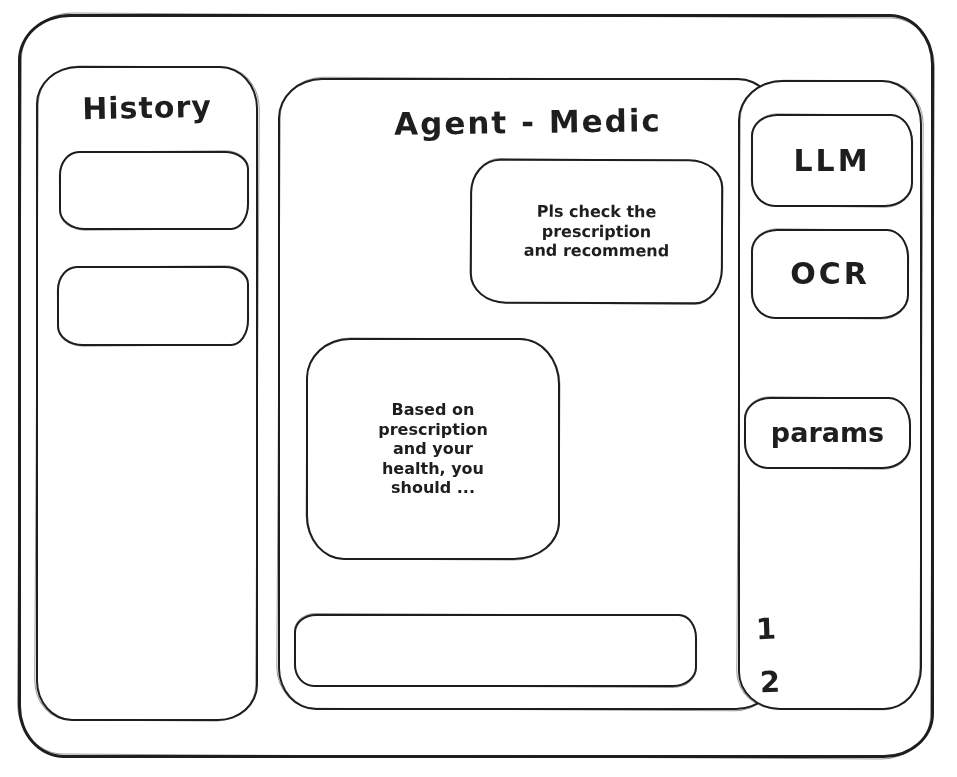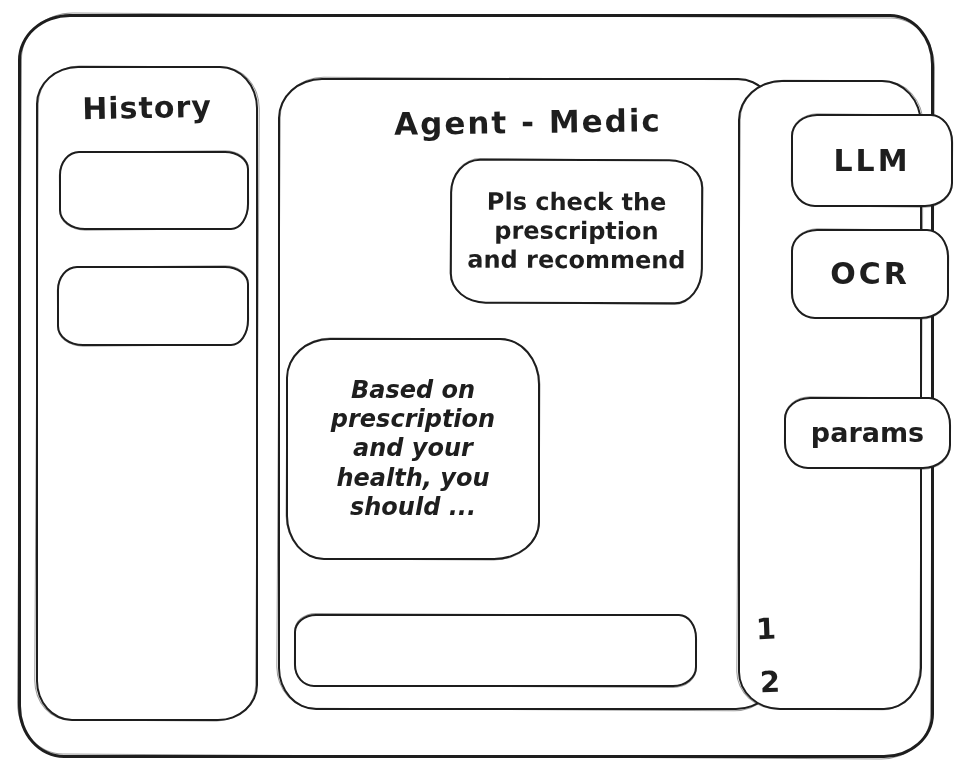--- a/index.html
+++ b/index.html
@@ -76,28 +76,29 @@
     font-size:31px;
     font-weight:bold;
     letter-spacing:2px;
     transform:rotate(-0.8deg);
   }
   .bubble{
     display:flex;
     align-items:center;
     justify-content:center;
     text-align:center;
-    font-size:24px;
+    font-size:16px;
     font-weight:bold;
     line-height:1.22;
     white-space:pre-line;
     border-radius:30px 34px 28px 36px / 34px 28px 36px 30px;
+    margin-left:20px;
   }
   .bubble.user{left:170px;top:79px;width:253px;height:145px;transform:rotate(0.2deg);}
-  .bubble.agent{left:6px;top:258px;width:254px;height:222px;border-radius:44px 40px 46px 38px / 40px 46px 38px 44px;font-style:italic;}
+  .bubble.agent{left:6px;top:258px;width:254px;height:222px;border-radius:44px 40px 46px 38px / 40px 46px 38px 44px;}
   .chat-input-wrap{
     left:14px;top:534px;width:403px;height:73px;
     border-radius:22px 18px 24px 20px / 18px 24px 20px 22px;
   }
   .chat-input-wrap input{
     position:absolute;
     inset:4px 10px;
     width:calc(100% - 20px);
     border:none;
     outline:none;
@@ -115,21 +116,20 @@
     position:absolute;
     background:var(--bg);
     border:2.6px solid var(--ink);
     color:var(--ink);
     font-family:"DejaVu Sans", sans-serif;
     font-weight:bold;
     cursor:pointer;
     white-space:pre-line;
     line-height:1.25;
     border-radius:26px 22px 28px 24px / 22px 28px 24px 26px;
-    margin-left:40px;
   }
   .tool-btn::before{
     content:"";
     position:absolute;
     inset:-2px;
     border:1.4px solid var(--ink);
     border-radius:inherit;
     transform:rotate(0.7deg);
     opacity:.4;
     pointer-events:none;

